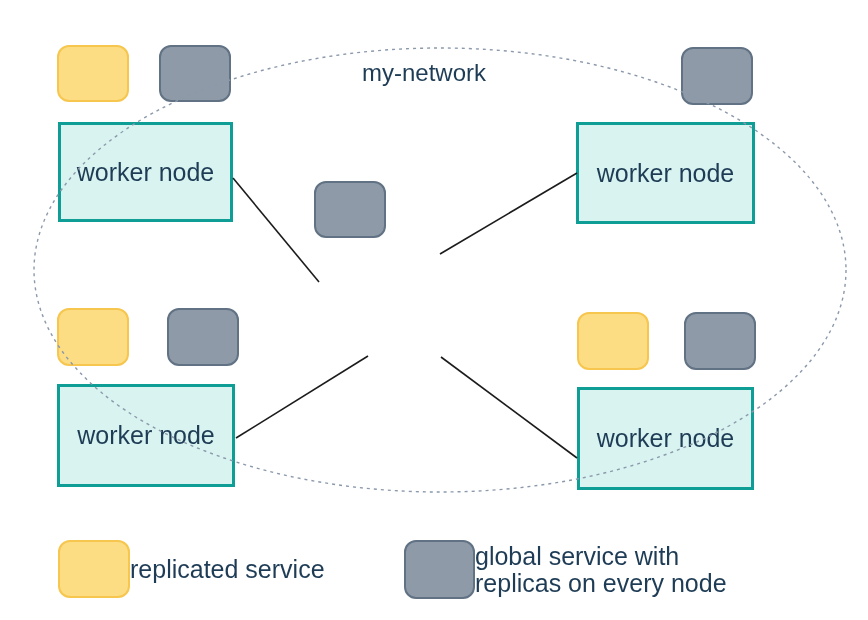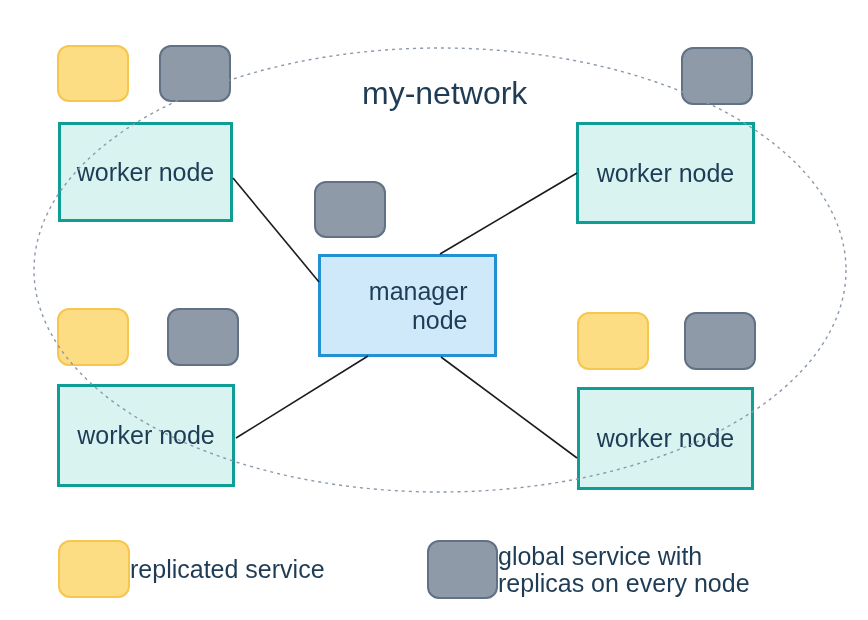--- a/index.html
+++ b/index.html
@@ -43,24 +43,23 @@
   }
   .node.manager {
     background: var(--manager-fill, #cfe9fb);
     border: 3px solid var(--manager-border, #2191d4);
   }
   .node.manager .node-label { display: inline-block; max-width: 120px; }
   .net-label {
     position: absolute;
     left: 362px;
     top: 58px;
-    font-size: 32px;
+    font-size: 24px;
     line-height: 30px;
     white-space: nowrap;
-    margin-top: 20px;
   }
   .legend-item {
     position: absolute;
     display: flex;
     align-items: center;
   }
   .legend-swatch {
     flex: 0 0 auto;
     width: 72px;
     height: 58px;
@@ -117,33 +116,30 @@
   <div class="node worker" style="left:576px; top:122px; width:179px; height:102px;">
     <span class="node-label">worker node</span>
   </div>
   <div class="node worker" style="left:57px; top:384px; width:178px; height:103px;">
     <span class="node-label">worker node</span>
   </div>
   <div class="node worker" style="left:577px; top:387px; width:177px; height:103px;">
     <span class="node-label">worker node</span>
   </div>
 
-  <div class="node manager" style="left:318px; top:254px; width:179px; height:103px;">
-    <span class="node-label">manager node</span>
-  </div>
 
   <div class="net-label">my-network</div>
 
   <div class="legend-item" style="left:58px; top:540px;">
     <div class="legend-swatch replicated"></div>
     <div class="legend-text">
       <div>replicated service</div>
     </div>
   </div>
-  <div class="legend-item" style="left:427px; top:540px;">
+  <div class="legend-item" style="left:404px; top:540px;">
     <div class="legend-swatch global" style="width:71px; height:59px;"></div>
     <div class="legend-text">
       <div>global service with</div>
       <div>replicas on every node</div>
     </div>
   </div>
 
   <svg class="overlay" viewBox="0 0 868 620">
     <line class="connector" x1="233" y1="178" x2="319" y2="282"></line>
     <line class="connector" x1="577" y1="173" x2="440" y2="254"></line>

